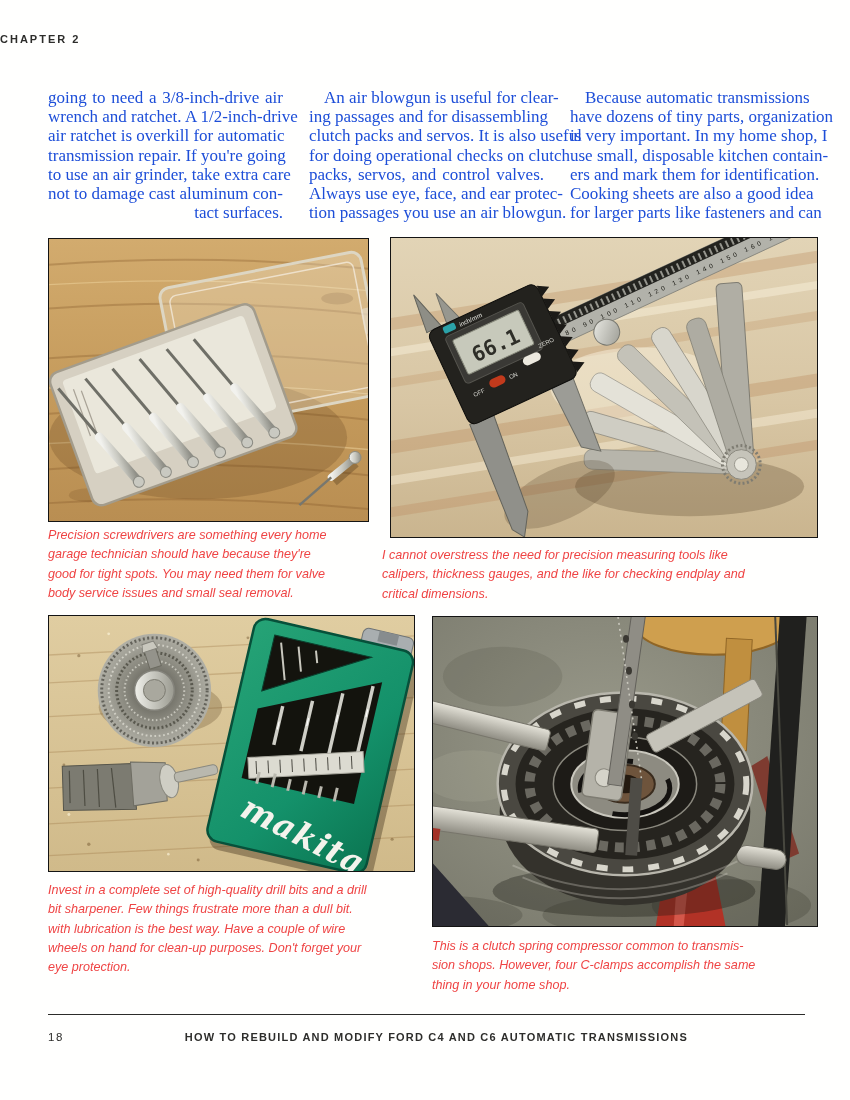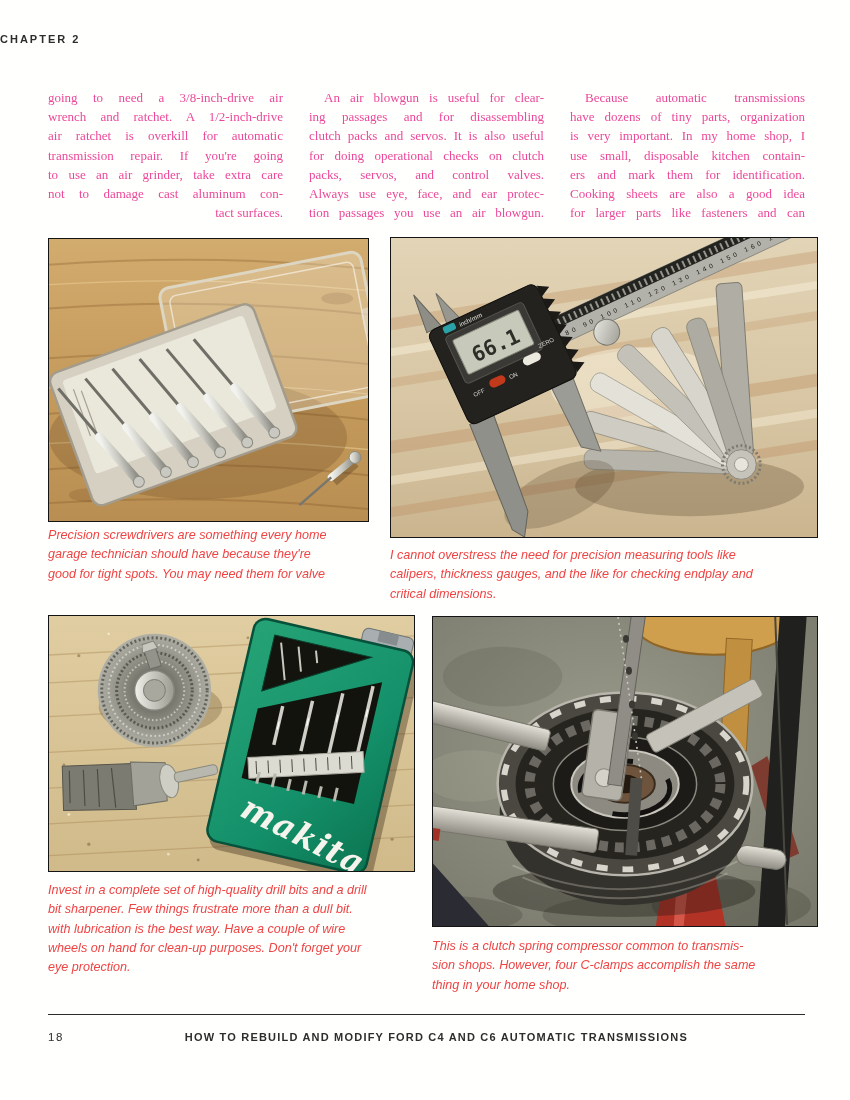--- a/index.html
+++ b/index.html
@@ -2,21 +2,21 @@
 <html><head>
 <meta charset="utf-8">
 <style>
   html,body{margin:0;padding:0;background:#dcdcd8;}
   .page{position:relative;width:850px;height:1100px;margin:0 auto;background:#fffffe;
         font-family:"Liberation Serif",serif;color:#1e1e1c;overflow:hidden;}
   .chapter{position:absolute;top:33px;left:0;width:100%;text-align:left;
            font-family:"Liberation Sans",sans-serif;font-weight:bold;font-size:11px;
            letter-spacing:2px;color:#2d2d2b;}
   .cols{position:absolute;left:48px;top:88px;width:757px;display:flex;gap:26px;}
-  .col{width:235px;font-size:13px;line-height:19.2px;color:#ec4899;}
+  .col{width:235px;font-size:17px;line-height:19.2px;color:#1d4ed8;}
   .col .jl{text-align:justify;text-align-last:justify;text-justify:inter-word;white-space:nowrap;}
   .col.indent .jl:first-child{text-indent:15px;}
   .col .tail{text-align:right;}
   .photo{position:absolute;border:1.5px solid #141414;box-sizing:border-box;background:#c9a469;}
   .photo svg{display:block;width:100%;height:100%;}
   .cap{position:absolute;font-family:"Liberation Sans",sans-serif;font-style:italic;
        font-size:12.6px;line-height:19.3px;color:#ef4444;}
   .cap div{white-space:nowrap;}
   .foot-rule{position:absolute;left:48px;top:1014px;width:757px;height:0;border-top:1.3px solid #2c2c2a;}
   .foot-num{position:absolute;left:48px;top:1031px;font-family:"Liberation Sans",sans-serif;
@@ -155,20 +155,21 @@
         <line x1="306" y1="222" x2="284" y2="240" stroke="url(#p1sil)" stroke-width="7" stroke-linecap="round"></line>
         <line x1="284" y1="240" x2="252" y2="268" stroke="#77776f" stroke-width="2.5"></line>
         <circle cx="308" cy="220" r="6" fill="url(#p1sil)" stroke="#8a8a80"></circle>
       </g>
     </svg>
   </div>
   <div class="cap" style="left:48px;top:526px;">
       <div>Precision screwdrivers are something every home</div>
       <div>garage technician should have because they're</div>
       <div>good for tight spots. You may need them for valve</div>
+      <div>body service issues and small seal removal.</div>
     </div>
 
   <div class="photo" style="left:390px;top:237px;width:428px;height:301px;">
     <svg viewBox="0 0 428 301" preserveAspectRatio="none">
       <defs>
         <linearGradient id="p2wood" x1="0" y1="0" x2="0" y2="1">
           <stop offset="0" stop-color="#e2d4b6"></stop>
             <stop offset="0.55" stop-color="#d8c6a4"></stop>
             <stop offset="1" stop-color="#cab58f"></stop>
         </linearGradient>
@@ -229,21 +230,21 @@
         <rect x="-46" y="-52" width="13" height="7" rx="2" fill="#2ba2a8"></rect>
         <text x="-29" y="-45" font-family="Liberation Sans, sans-serif" font-size="6.5" fill="#e6e6e0">inch/mm</text>
         <text x="-46" y="25" font-family="Liberation Sans, sans-serif" font-size="6" fill="#d8d8d2">OFF</text>
         <rect x="-27" y="16" width="17" height="9" rx="4.5" fill="#c23a1c"></rect>
         <text x="-6" y="24" font-family="Liberation Sans, sans-serif" font-size="6" fill="#d8d8d2">ON</text>
         <rect x="13" y="10" width="19" height="9" rx="4.5" fill="#ece9df"></rect>
         <text x="34" y="8" font-family="Liberation Sans, sans-serif" font-size="6" fill="#d8d8d2">ZERO</text>
       </g>
     </svg>
   </div>
-  <div class="cap" style="left:390px;top:546px;">
+  <div class="cap" style="left:382px;top:546px;">
       <div>I cannot overstress the need for precision measuring tools like</div>
       <div>calipers, thickness gauges, and the like for checking endplay and</div>
       <div>critical dimensions.</div>
     </div>
 
   <div class="photo" style="left:48px;top:615px;width:367px;height:257px;">
     <svg viewBox="0 0 367 257" preserveAspectRatio="none">
       <defs>
         <linearGradient id="p3wood" x1="0" y1="0" x2="0" y2="1">
           <stop offset="0" stop-color="#e0cda1"></stop>

